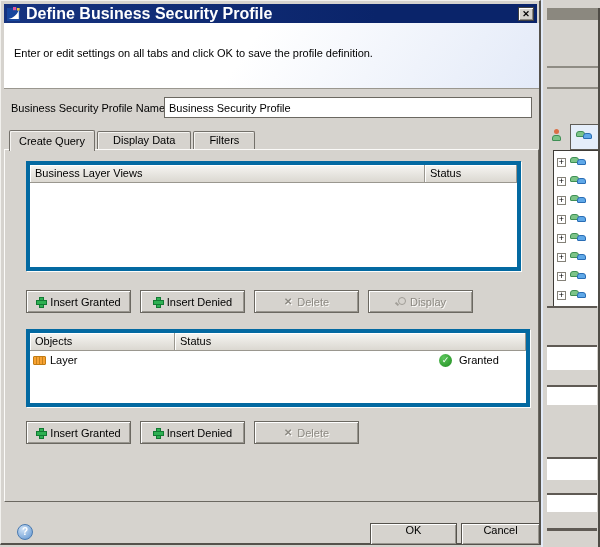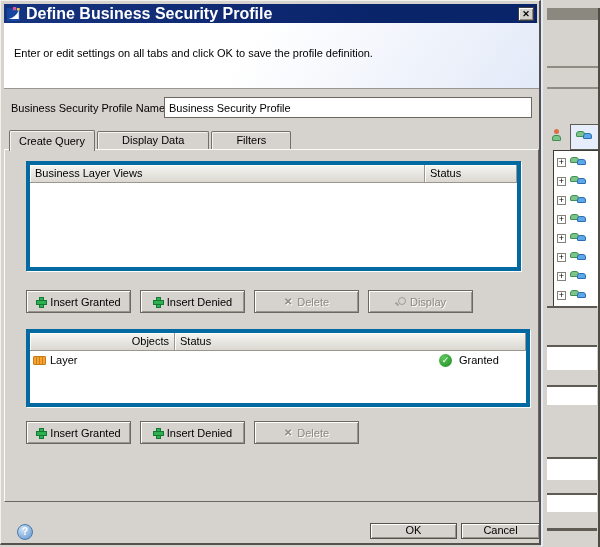--- a/index.html
+++ b/index.html
@@ -26,40 +26,40 @@
   .dlg-header .desc { position:absolute; left:10px; top:24px; }
 
   .name-label { position:absolute; left:10px; top:101px;text-align:right; }
   .name-input { position:absolute; left:163px; top:96px; width:368px; height:21px;
     border:1px solid #6b6861; background:#fff; font-family:"Liberation Sans",sans-serif;
     font-size:11px; padding:0 4px; }
 
   
   .tabstrip { position:absolute; left:8px; top:128px; height:21px; display:flex; align-items:center; z-index:3; }
   .tab { background:#d6d3ce; border:1px solid #73706a; border-bottom:none;
-    border-radius:2px 2px 0 0; padding:2px 24px 2px; margin-right:2px; height:18px;
+    border-radius:2px 2px 0 0; padding:2px 15px 2px; margin-right:2px; height:18px;
     box-shadow:inset 1px 1px 0 #f5f4f1; cursor:default; }
   .tab.active { height:21px; padding:4px 9px 2px; position:relative; z-index:4; margin-bottom:-1px; }
 
   .tabpanel { position:absolute; left:3px; top:148px; width:535px; height:353px;
     background:#d6d3ce; border-top:1px solid #fbfaf8; border-left:1px solid #fbfaf8;
     border-right:1px solid #6b6861; border-bottom:1px solid #6b6861; z-index:2; }
 
   
   .listbox { position:absolute; background:#fff; border:4px solid #0369a1;
     box-shadow:1px 1px 0 #fdfdfb; overflow:hidden; }
   #views-table { left:21px; top:11px; width:495px; height:110px; }
   #objects-table { left:21px; top:179px; width:504px; height:78px; }
   .thead { display:flex; height:18px; background:#d6d3ce; }
   .th { background:linear-gradient(#f6f5f2,#dbd8d1); border-right:1px solid #9a978f;
     border-bottom:1px solid #9a978f; box-shadow:inset 1px 1px 0 #fff;
     padding:2px 5px 0; white-space:nowrap; overflow:hidden; }
   #views-table .th.c1 { flex:1; }
   #views-table .th.c2 { width:92px; }
-  #objects-table .th.c1 { width:145px;text-align:right; }
+  #objects-table .th.c1 { width:145px; }
   #objects-table .th.c2 { width:252px; }
   #objects-table .th.c3 { flex:1; }
   .trow { display:flex; height:18px; align-items:center; }
   .td { padding:0 3px; display:flex; align-items:center; overflow:hidden; white-space:nowrap; }
   #objects-table .td.c1 { width:145px; }
   #objects-table .td.c2 { width:252px; }
   #objects-table .td.c3 { flex:1; padding-left:12px; }
 
   
   .btnrow { position:absolute; display:flex; }
@@ -89,21 +89,21 @@
     border-radius:1px; background:repeating-linear-gradient(90deg,#f7a233 0 2px,#c9821a 2px 3px);
     flex:0 0 auto; }
   .check-icon { width:13px; height:13px; border-radius:50%;
     background:radial-gradient(circle at 35% 30%,#5cc75c,#1f8b1f); color:#fff;
     font-size:9px; line-height:13px; text-align:center; margin-right:7px; flex:0 0 auto; }
 
   
   .help-btn { position:absolute; left:16px; top:523px; width:16px; height:16px; border-radius:50%;
     background:radial-gradient(circle at 35% 30%,#cfe2f6,#5e93cf); border:1px solid #4a7ab0;
     color:#fff; font-weight:bold; font-size:10px; line-height:14px; text-align:center; }
-  .dlg-btn { position:absolute; top:522px; height:16px; background:#d6d3ce;
+  .dlg-btn { position:absolute; top:522px; height:22px; background:#d6d3ce;
     border:1px solid #55524c; box-shadow:inset 1px 1px 0 #fff, inset -1px -1px 0 #98958e;
     text-align:center; padding-top:0; font-size:11px; cursor:default; }
   #ok-btn { left:369px; width:87px; }
   #cancel-btn { left:460px; width:79px; }
 
   
   #bg-panel { position:absolute; left:541px; top:0; width:59px; height:547px;
     background:#d6d3ce; border-left:2px solid #e2eaf8; }
   #bg-panel .vline-right { position:absolute; left:55px; top:8px; width:2px; height:539px; background:#4f4c46; }
   #bg-panel .topband { position:absolute; left:4px; right:2px; top:8px; height:12px; background:#8b887f; }

